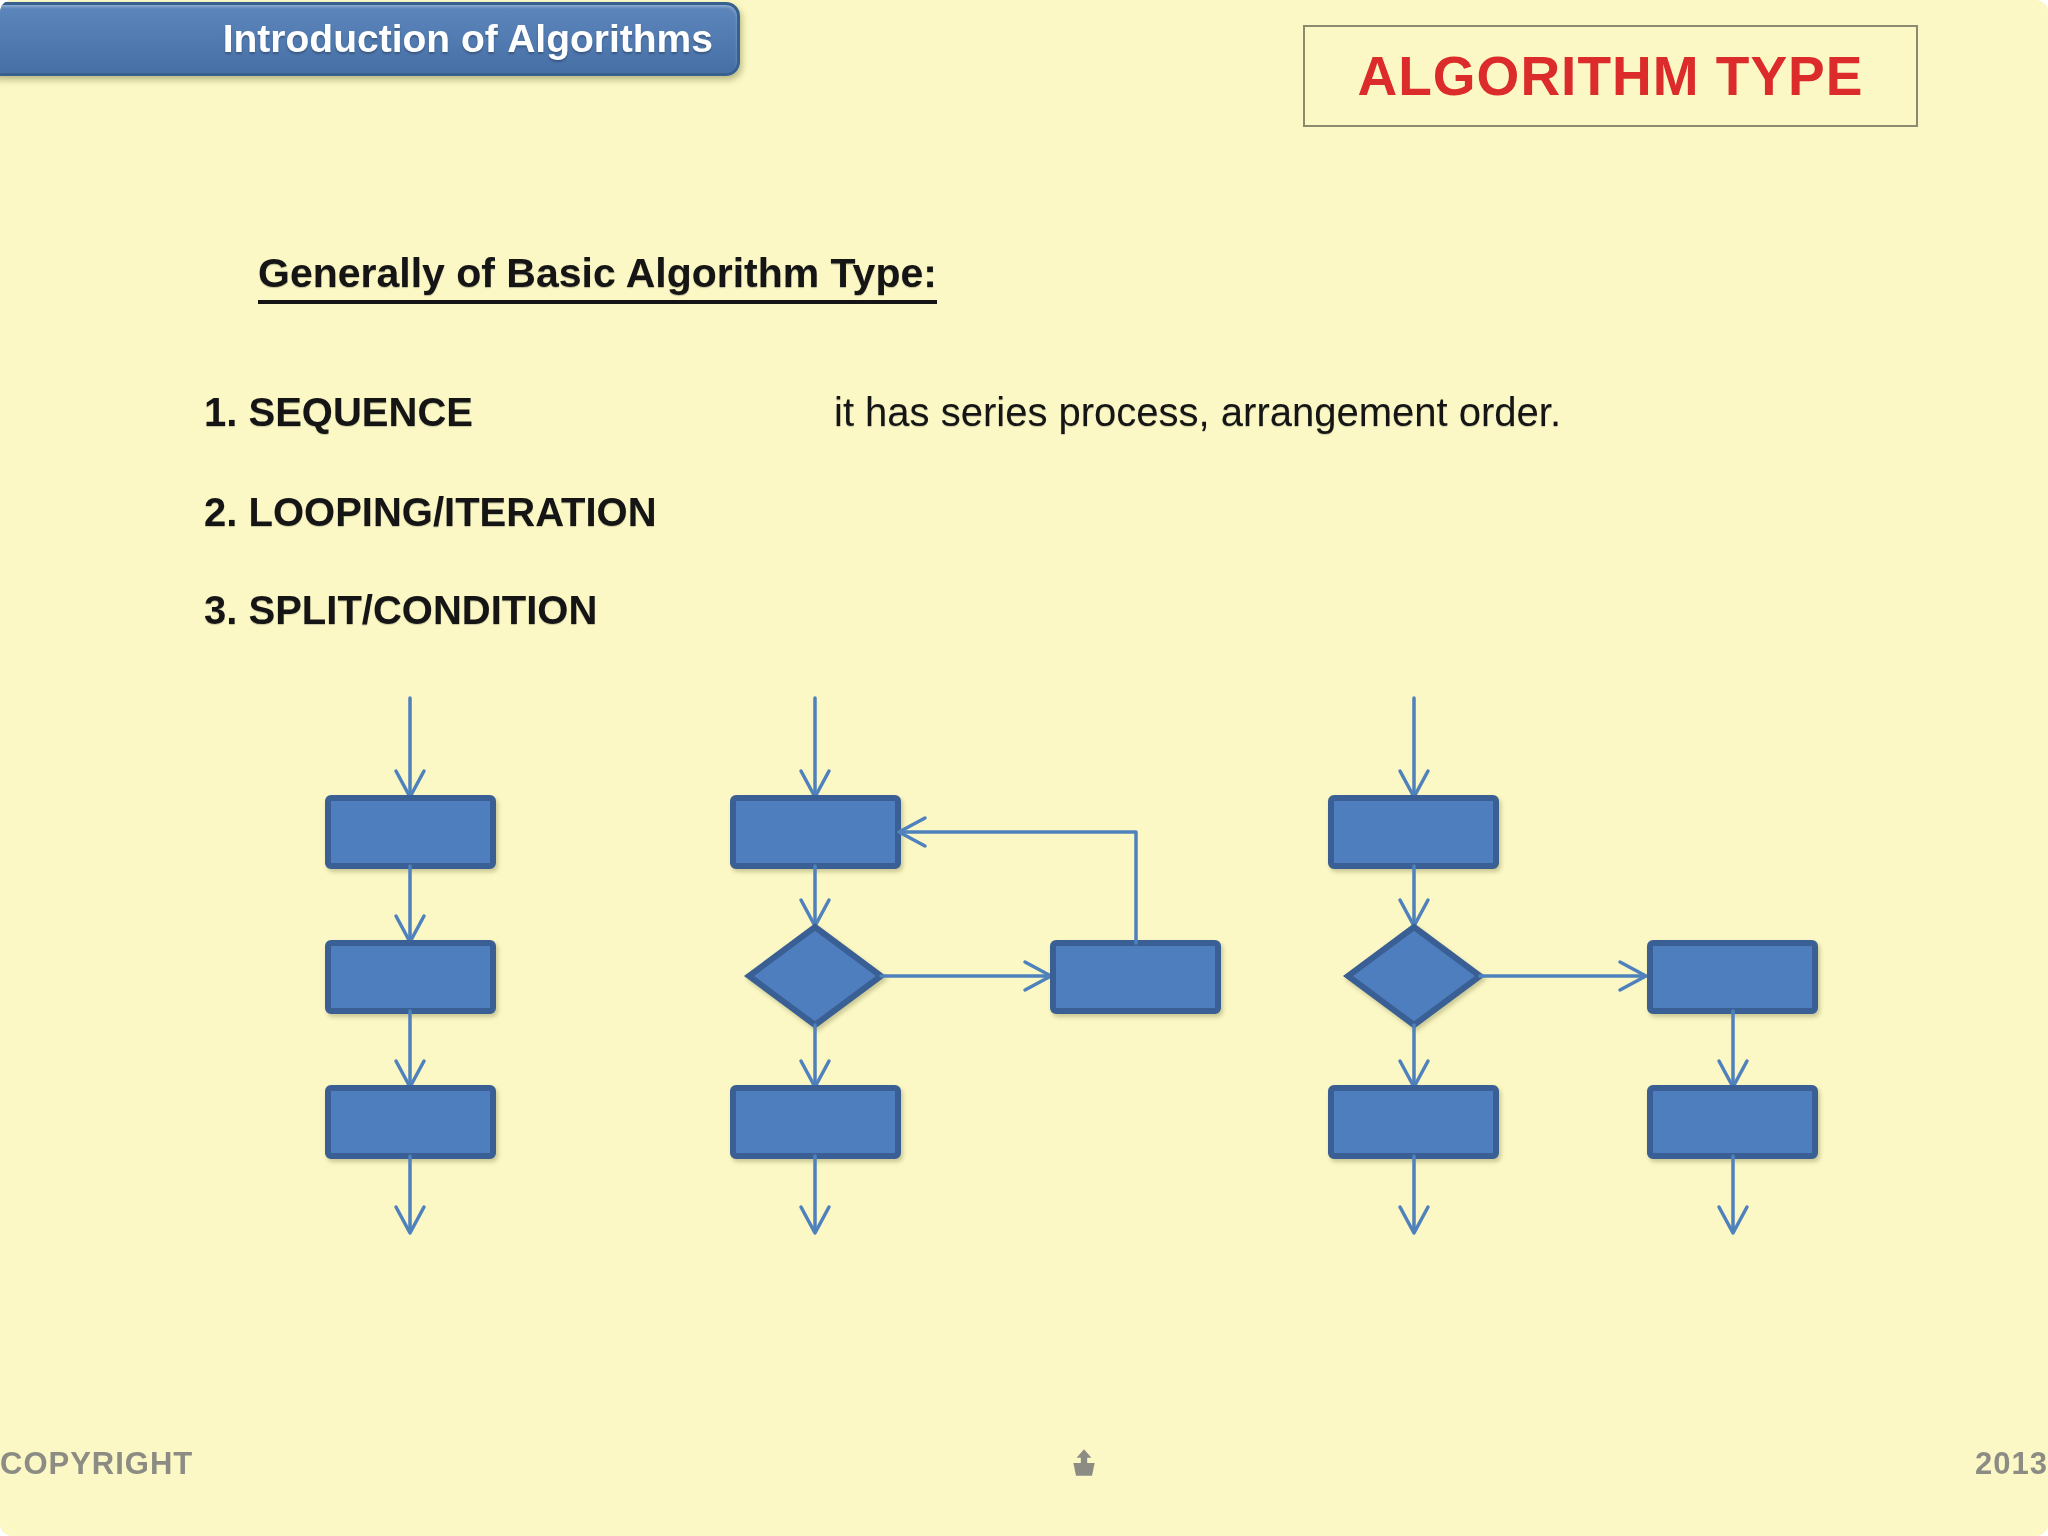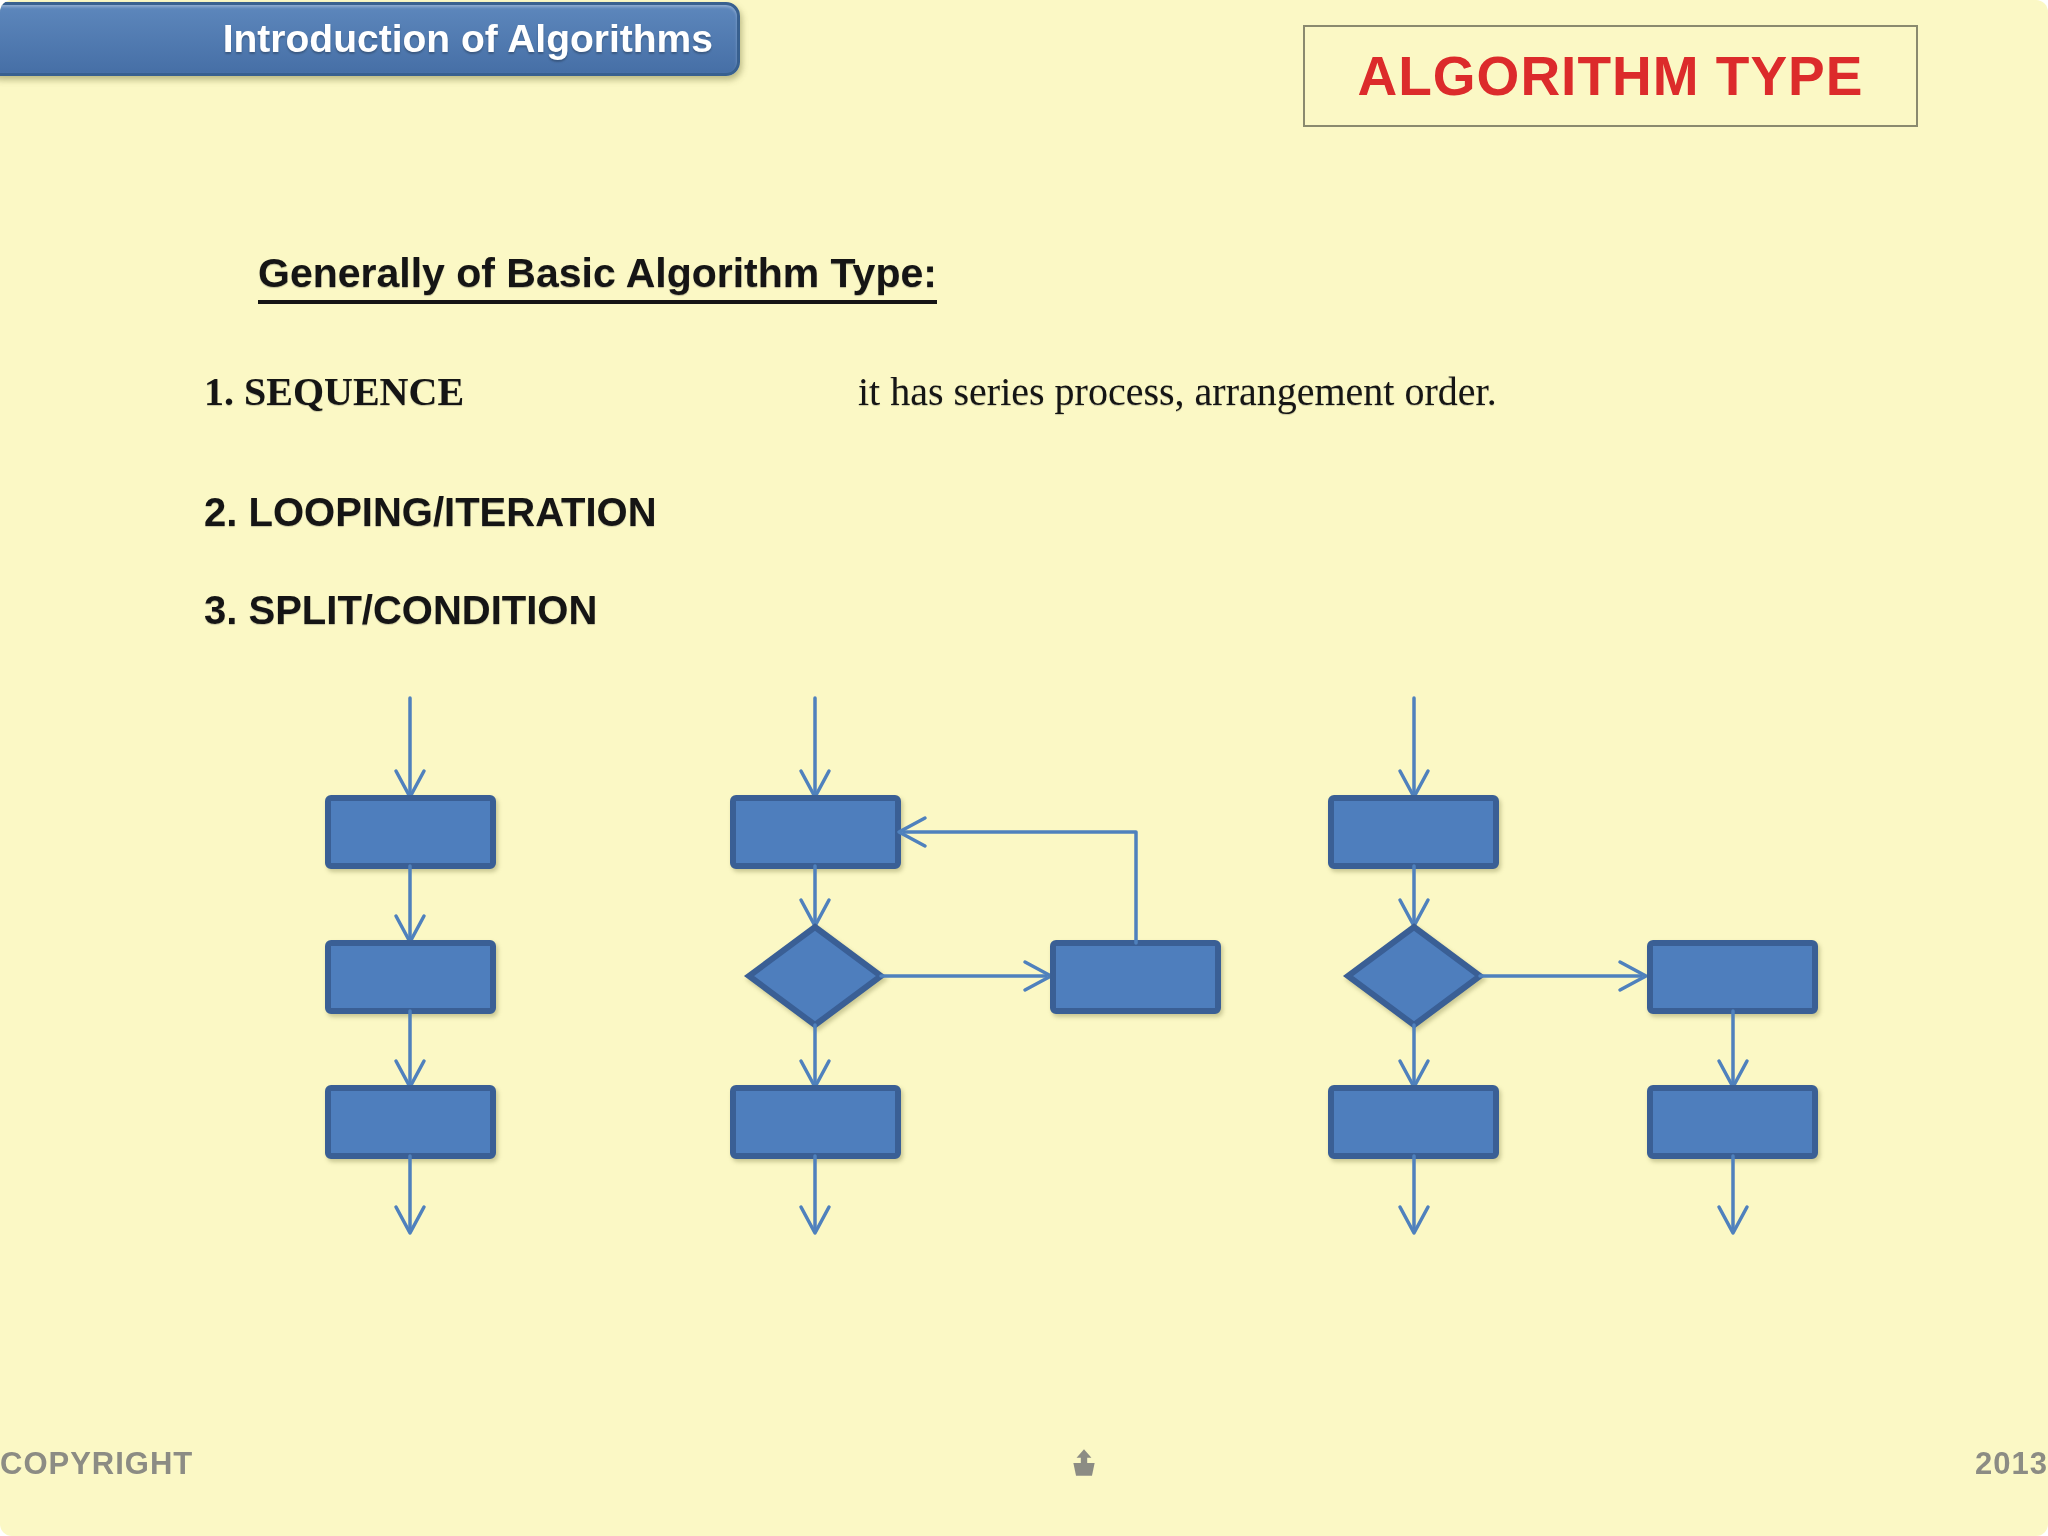--- a/index.html
+++ b/index.html
@@ -46,22 +46,22 @@
     display:inline-block;border-bottom:4px solid currentColor;padding-bottom:3px;
   }
   .item{
     position:absolute;left:204px;right:20px;height:52px;
     color:var(--body-text,#151515);
     font-size:40px;line-height:1.2;
     text-shadow:0 1px 1px rgba(0,0,0,.2);
     white-space:nowrap;
   }
   .item .item-label{position:absolute;left:0;top:0;font-weight:bold;}
-  .item .item-desc{position:absolute;left:630px;top:0;margin-left:24px;}
-  .item-1{top:368px;font-family:Liberation Serif, serif;}
+  .item .item-desc{position:absolute;left:630px;top:0;}
+  .item-1{top:388px;}
   .item-2{top:488px;}
   .item-3{top:586px;text-align:center;}
   
   .fc-svg{position:absolute;left:0;top:0;width:2048px;height:1536px;}
   .fc-box{
     fill:var(--box-fill,#4E7EBD);
     stroke:var(--box-border,#3A5F95);
     stroke-width:6;
     filter:drop-shadow(2px 3px 2px rgba(110,110,55,.35));
   }

